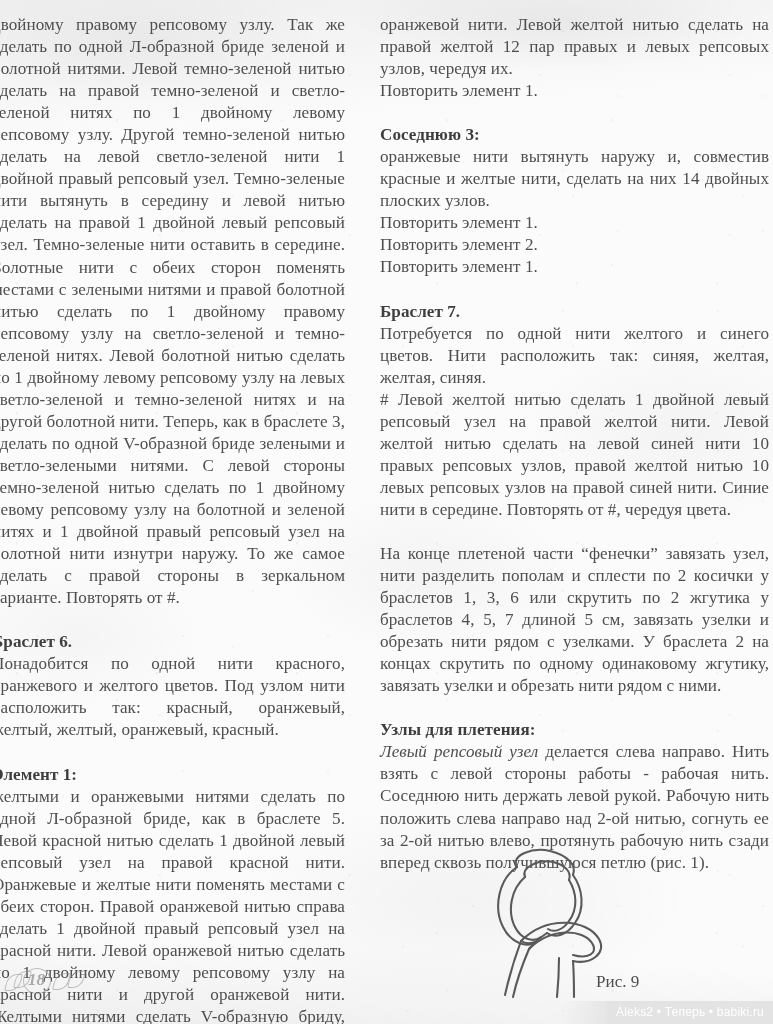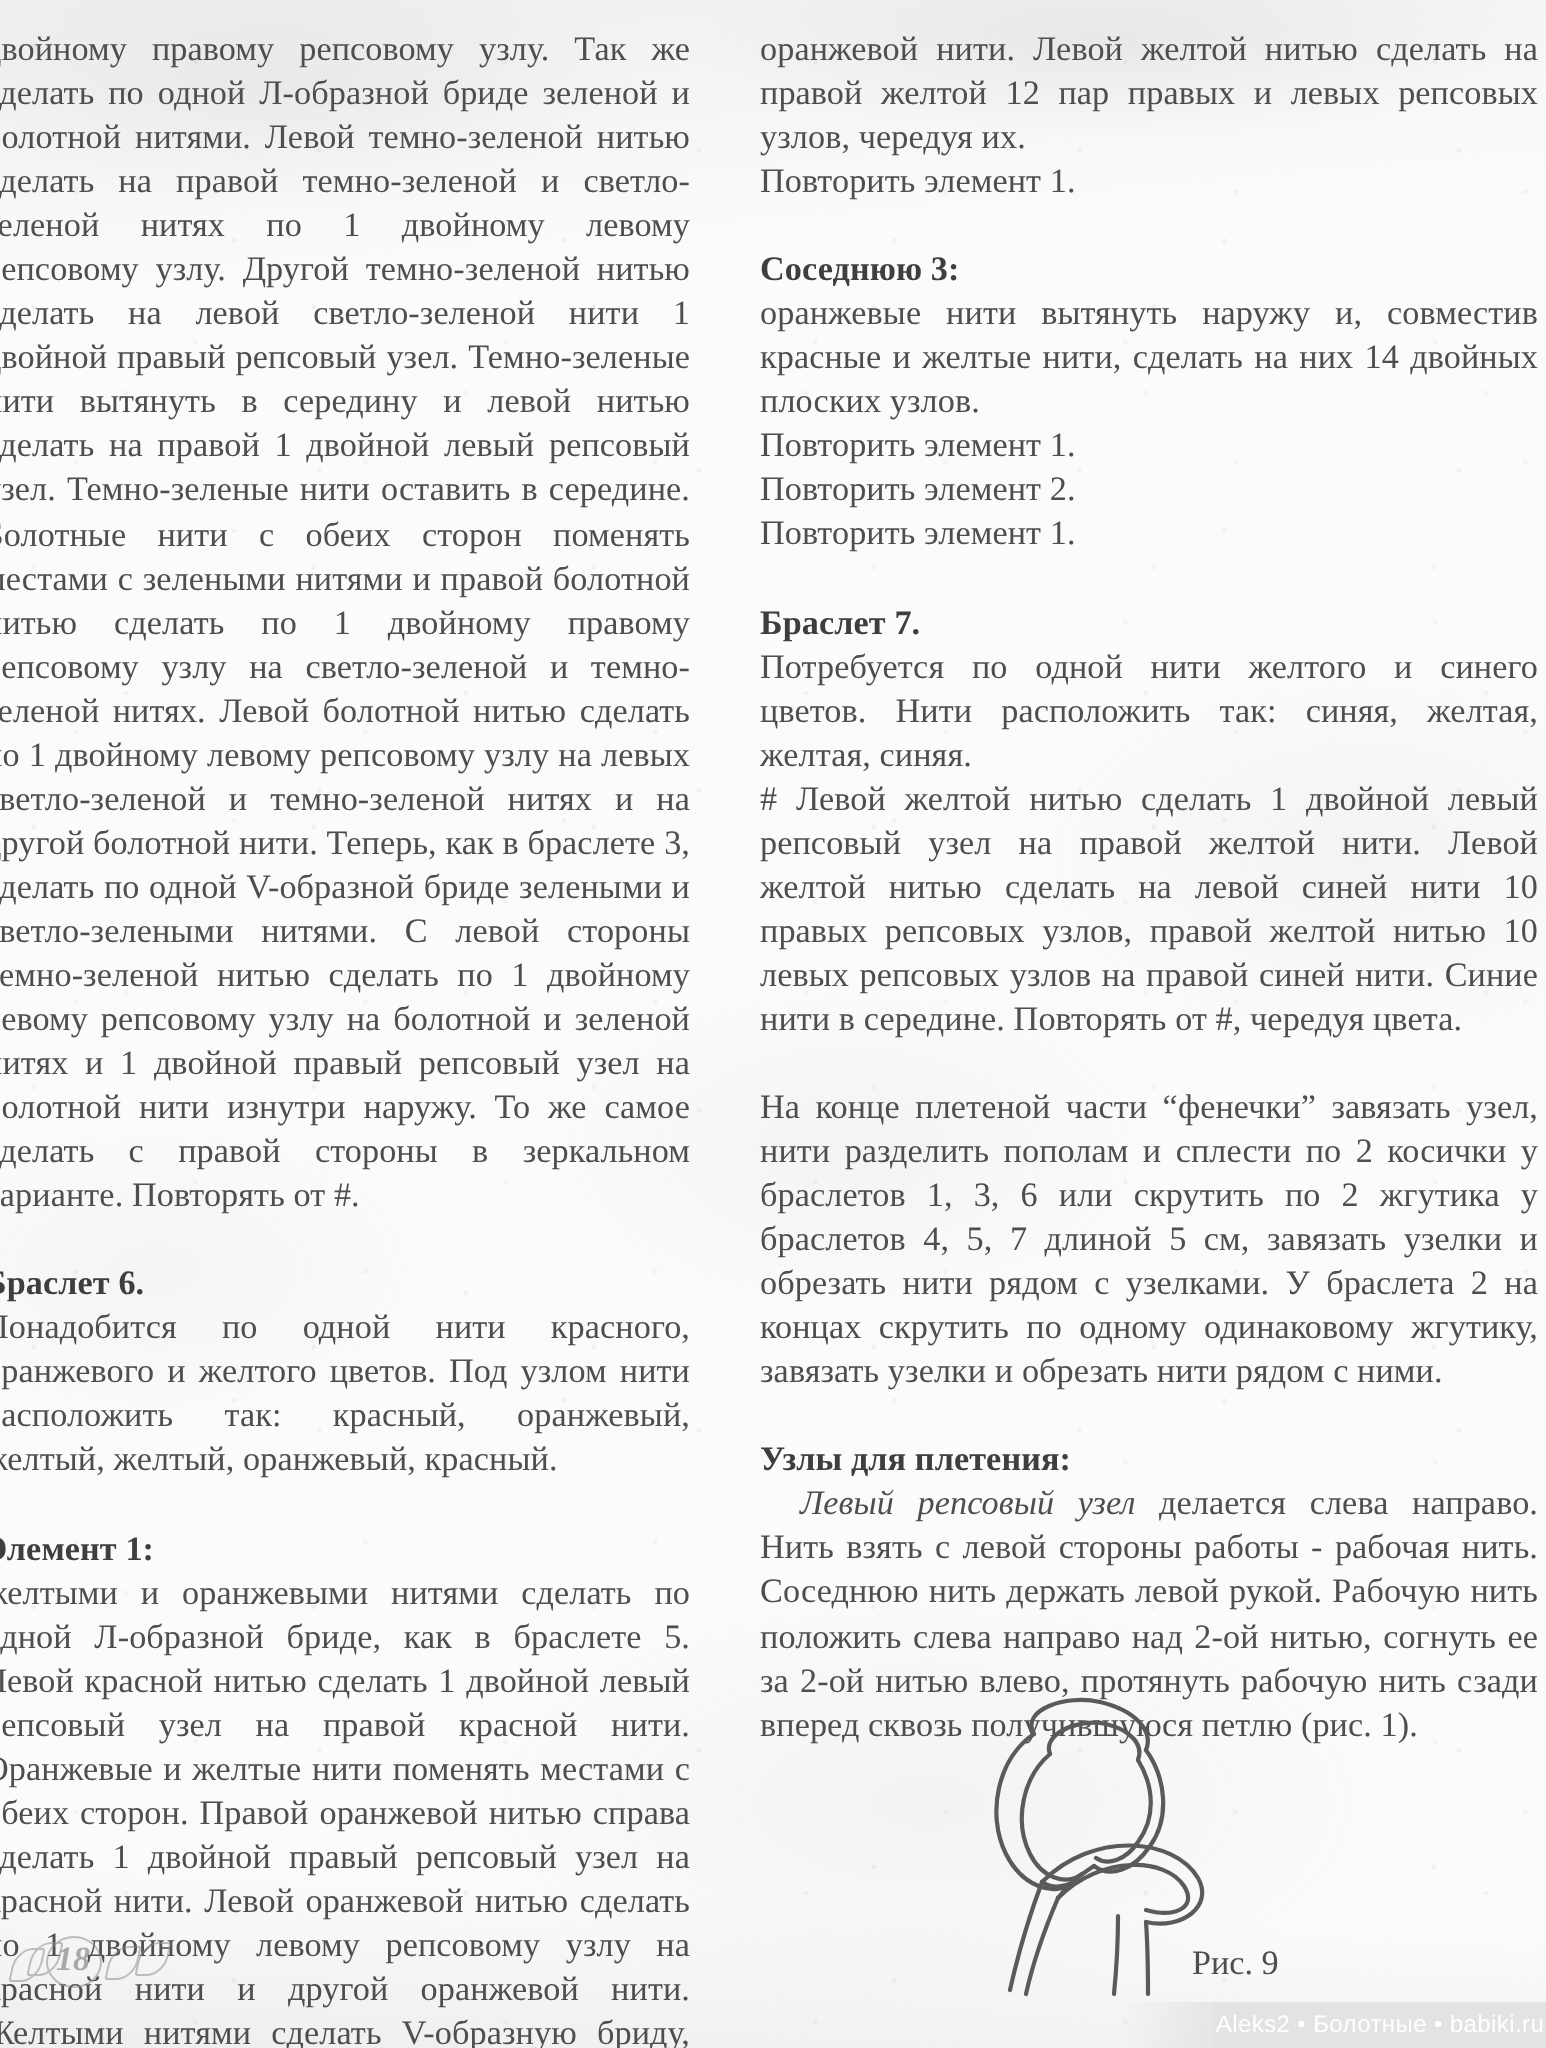--- a/index.html
+++ b/index.html
@@ -67,21 +67,21 @@
     letter-spacing: 0.05px;
   }
   h3 {
     font-weight: bold;
     text-align: left;
     color: #3e3e3e;
   }
   .gap-md { height: 22px; }
   .tight { text-align: left; }
   .centerish { text-align: right; font-weight: bold; color: #3e3e3e; padding-right: 2px; }
-  .italic-lead { font-style: italic; margin-left: 20px; }
+  .italic-lead { font-style: italic; }
 
   
   .col-left p, .col-left h3 { padding-left: 0; }
 
   .figure {
     position: absolute;
     left: 455px;
     top: 845px;
     width: 190px;
     height: 160px;
@@ -229,15 +229,15 @@
   <div class="page-number">
     <span class="pn-leaf" style="left:0px; top:6px;"></span>
     <span class="pn-leaf" style="left:9px; top:3px;"></span>
     <span class="pn-ring"></span>
     <span class="pn-text">18</span>
     <span class="pn-leaf" style="left:48px; top:5px;"></span>
     <span class="pn-leaf" style="left:63px; top:3px;"></span>
   </div>
 
   <div class="wm-strip"></div>
-  <div class="watermark">Aleks2 • Болотные • babiki.ru</div>
+  <div class="watermark">Aleks2 • Теперь • babiki.ru</div>
 
 </div>
 
 </body></html>

